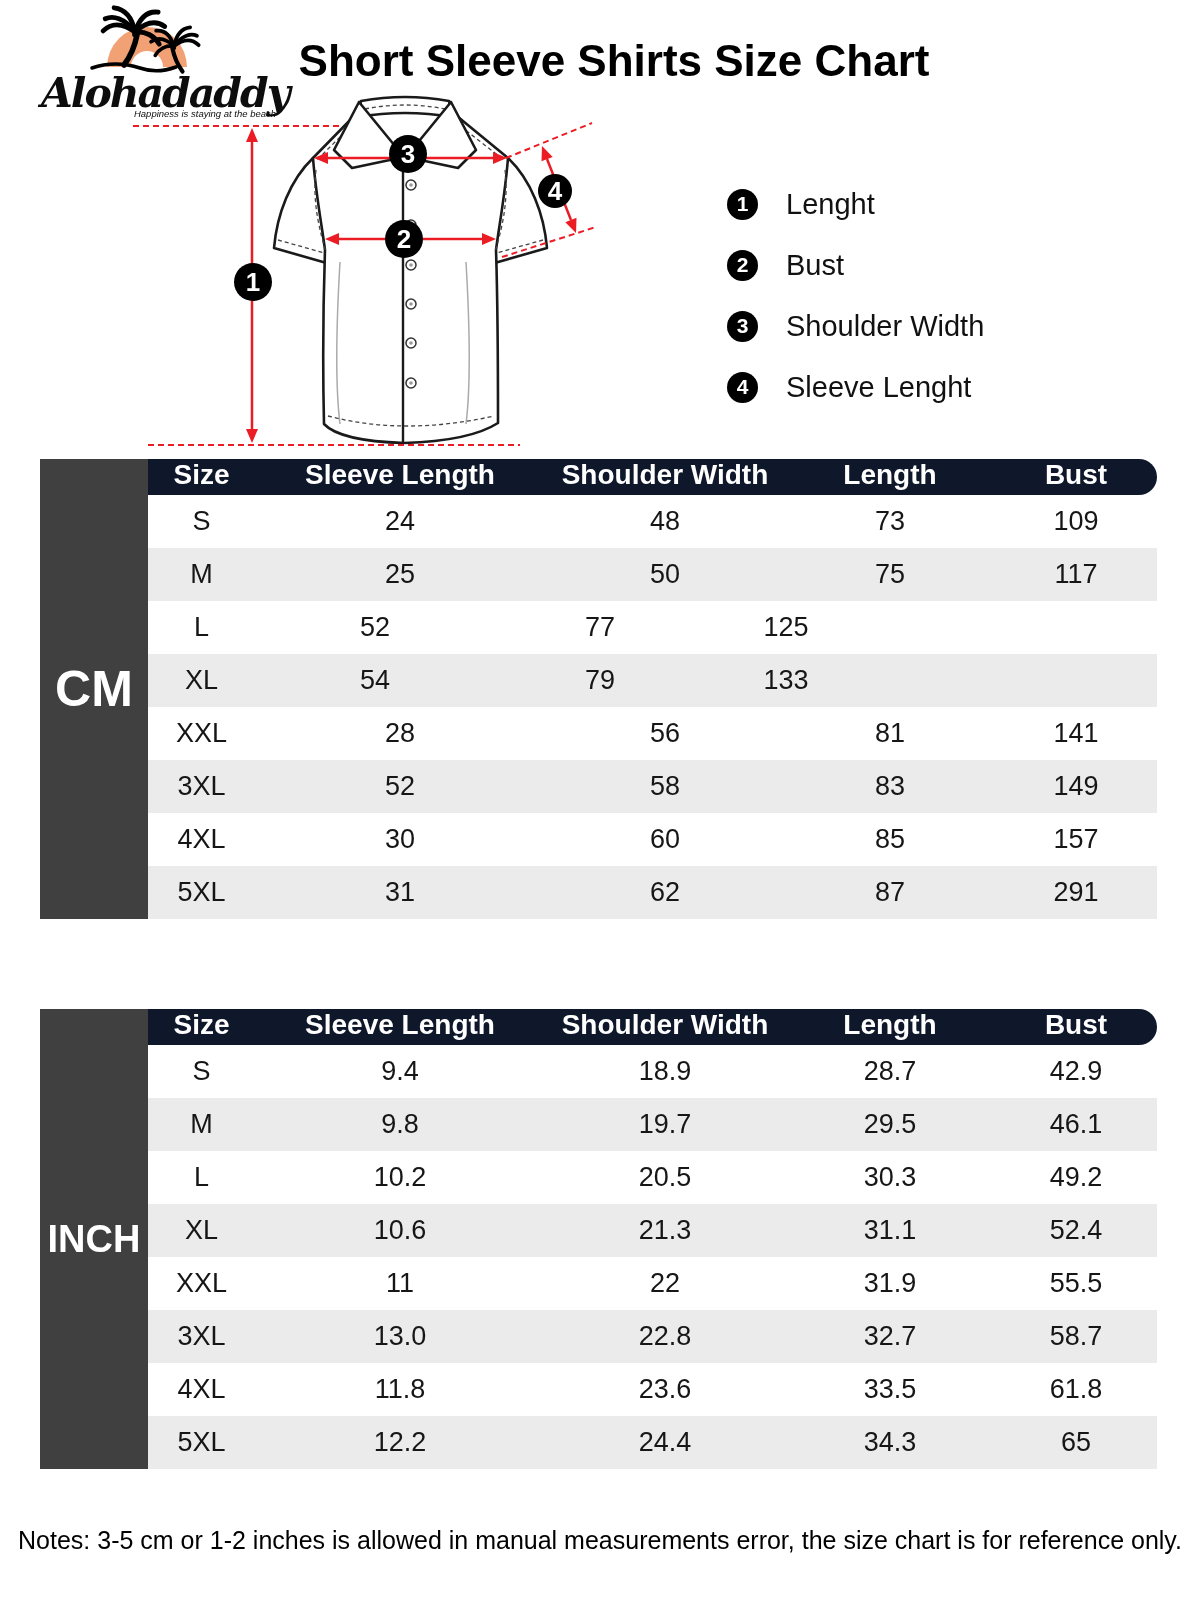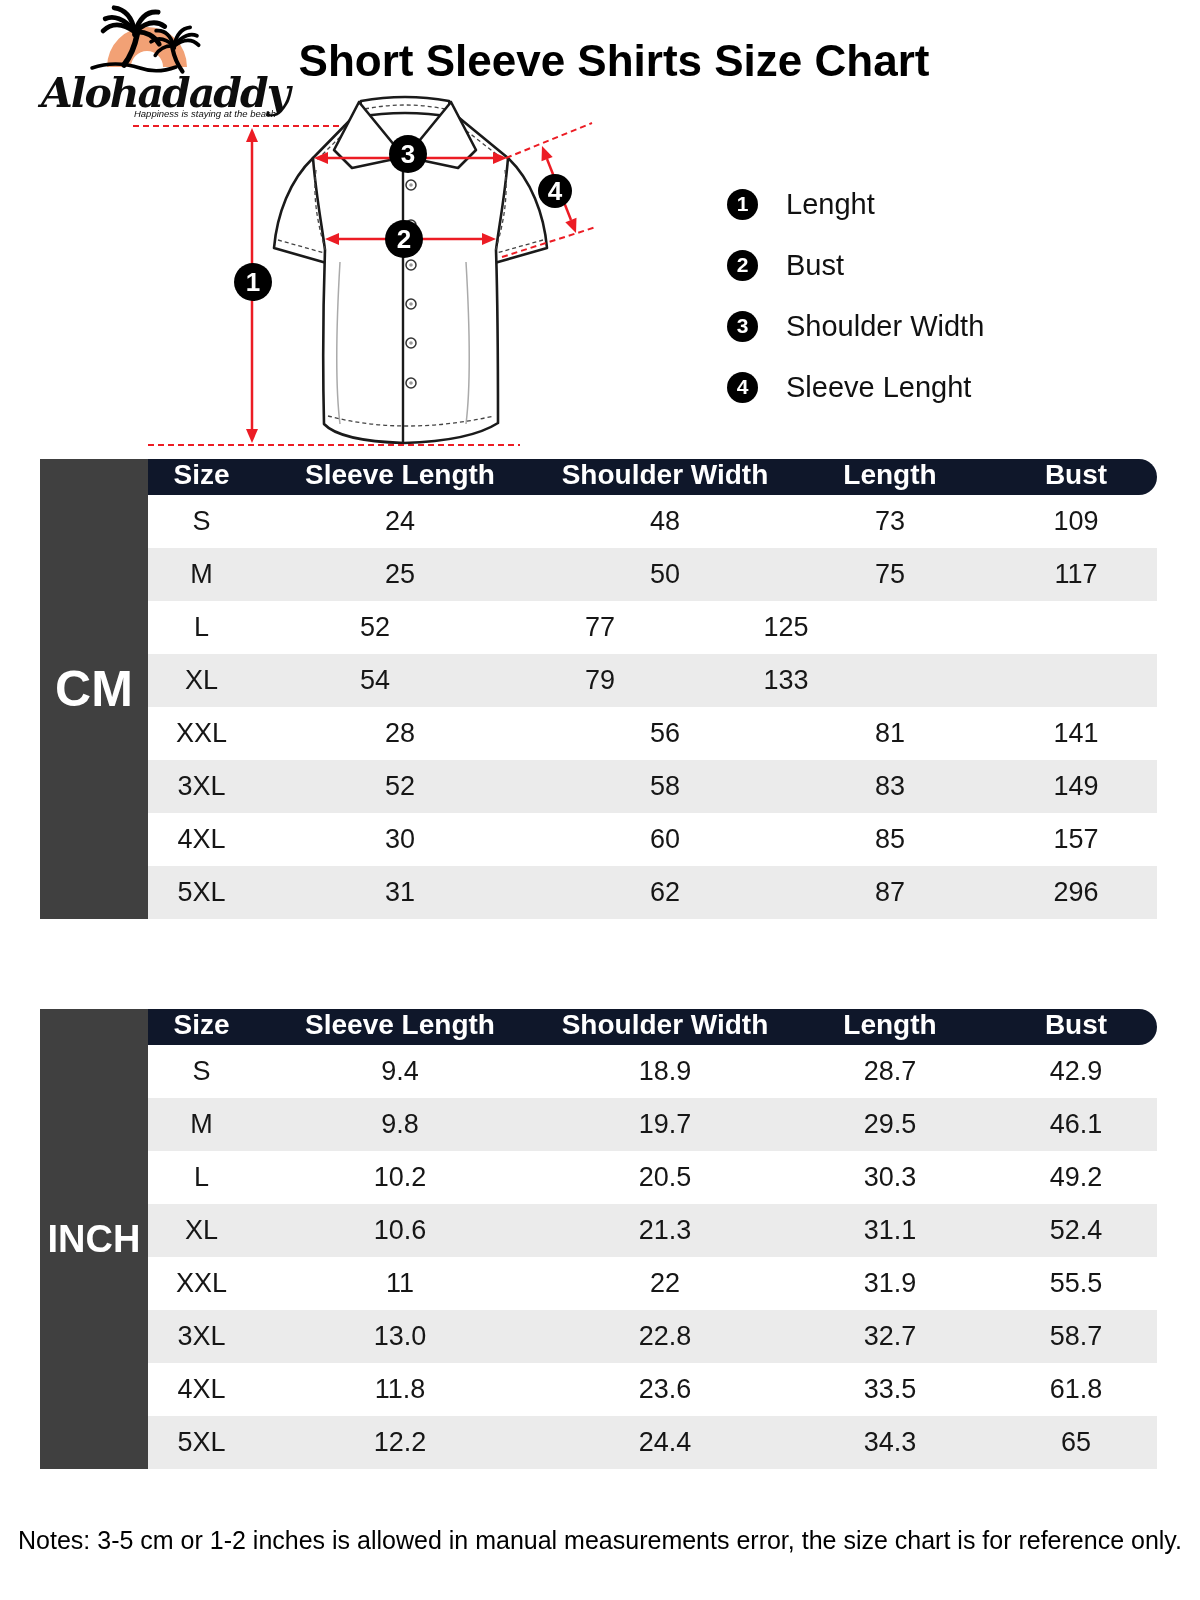--- a/index.html
+++ b/index.html
@@ -257,21 +257,21 @@
       <div class="td c1">30</div>
       <div class="td c2">60</div>
       <div class="td c3">85</div>
       <div class="td c4">157</div>
     </div>
     <div class="tr alt">
       <div class="td c0">5XL</div>
       <div class="td c1">31</div>
       <div class="td c2">62</div>
       <div class="td c3">87</div>
-      <div class="td c4">296</div>
+      <div class="td c4">291</div>
     </div>
   </div>
 </div>
 
 <div id="inch-table" class="abs size-table">
   <div class="unit-col">
     <div class="unit-label">INCH</div>
   </div>
   <div class="data-col">
     <div class="thead">

